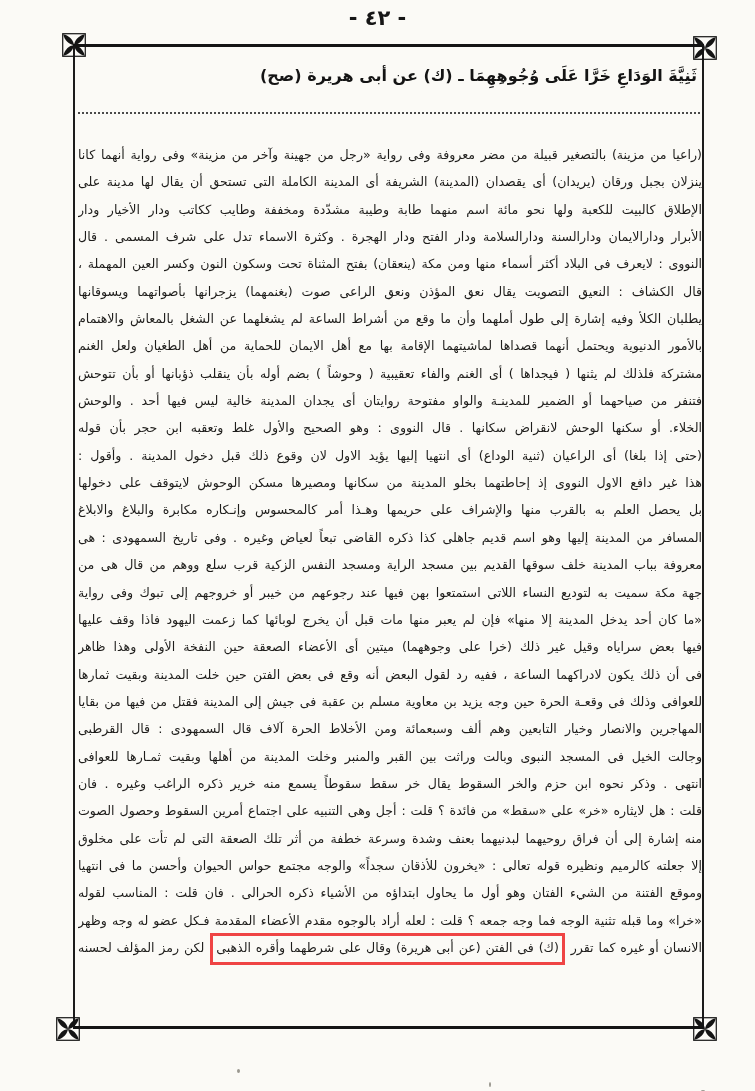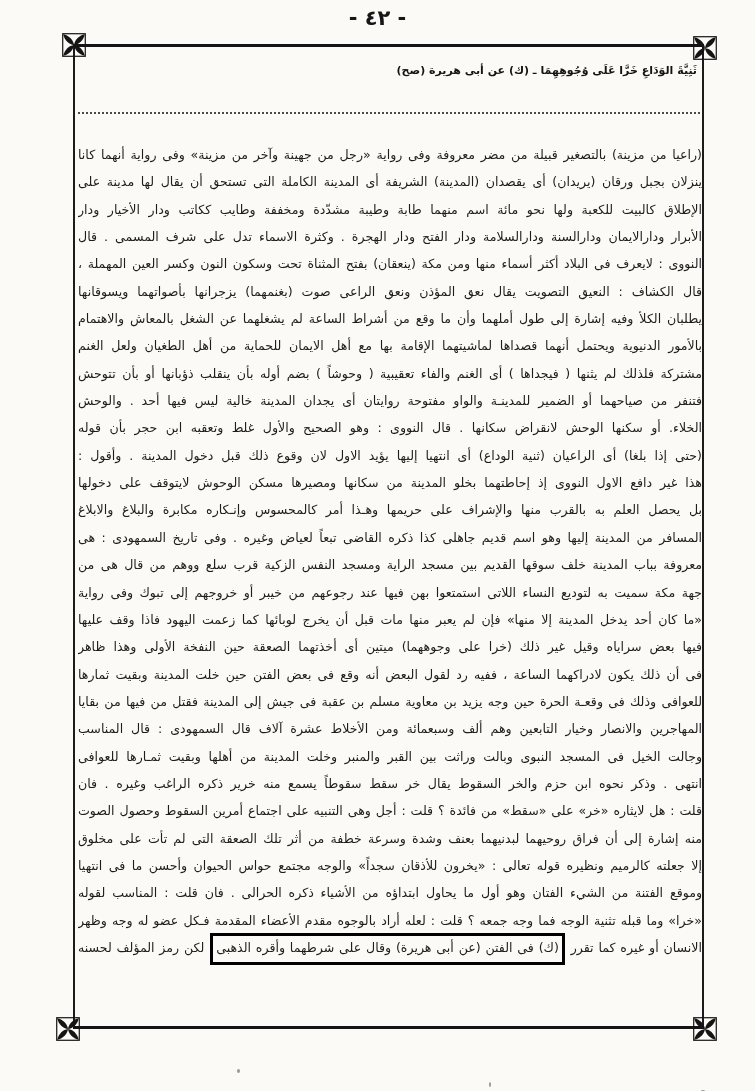--- a/index.html
+++ b/index.html
@@ -33,21 +33,21 @@
   }
   .orn-tl{left:62px;top:33px;}
   .orn-tr{left:693px;top:36px;}
   .orn-bl{left:56px;top:1017px;}
   .orn-br{left:693px;top:1017px;}
   .hadith-heading{
     position:absolute;
     top:62px;right:58px;left:200px;
     direction:rtl;
     text-align:right;
-    font-size:11px;font-weight:bold;
+    font-size:16px;font-weight:bold;
     line-height:1.7;
     color:#141414;
   }
   .dotted-sep{
     position:absolute;
     top:112px;left:78px;width:622px;height:0;
     border-bottom:2px dotted #4a4a4a;
   }
   .text-body{
     position:absolute;
@@ -60,21 +60,21 @@
     height:27.35px;
     line-height:27.35px;
     font-size:12.6px;
     text-align:justify;
     text-align-last:justify;
     white-space:normal;
     overflow:hidden;
   }
   .tl.last{overflow:visible;}
   .redbox{
-    border:3px solid #000000;
+    border:3px solid #ef4444;
     padding:4px 3px 7px 3px;
     margin:0 1px;
   }
   .speck{
     position:absolute;background:#9a9890;border-radius:50%;
   }
   .speck1{left:237px;top:1069px;width:3px;height:4px;}
   .speck2{left:489px;top:1082px;width:2px;height:5px;}
   .speck3{left:701px;top:1090px;width:4px;height:1px;}
   svg{display:block;}
@@ -147,24 +147,24 @@
   <div class="tl">مشتركة فلذلك لم يثنها ( فيجداها ) أى الغنم والفاء تعقيبية ( وحوشاً ) بضم أوله بأن ينقلب ذؤبانها أو بأن تتوحش</div>
   <div class="tl">فتنفر من صياحهما أو الضمير للمدينـة والواو مفتوحة روايتان أى يجدان المدينة خالية ليس فيها أحد . والوحش</div>
   <div class="tl">الخلاء. أو سكنها الوحش لانقراض سكانها . قال النووى : وهو الصحيح والأول غلط وتعقبه ابن حجر بأن قوله</div>
   <div class="tl">(حتى إذا بلغا) أى الراعيان (ثنية الوداع) أى انتهيا إليها يؤيد الاول لان وقوع ذلك قبل دخول المدينة . وأقول :</div>
   <div class="tl">هذا غير دافع الاول النووى إذ إحاطتهما بخلو المدينة من سكانها ومصيرها مسكن الوحوش لايتوقف على دخولها</div>
   <div class="tl">بل يحصل العلم به بالقرب منها والإشراف على حريمها وهـذا أمر كالمحسوس وإنـكاره مكابرة والبلاغ والابلاغ</div>
   <div class="tl">المسافر من المدينة إليها وهو اسم قديم جاهلى كذا ذكره القاضى تبعاً لعياض وغيره . وفى تاريخ السمهودى : هى</div>
   <div class="tl">معروفة بباب المدينة خلف سوقها القديم بين مسجد الراية ومسجد النفس الزكية قرب سلع ووهم من قال هى من</div>
   <div class="tl">جهة مكة سميت به لتوديع النساء اللاتى استمتعوا بهن فيها عند رجوعهم من خيبر أو خروجهم إلى تبوك وفى رواية</div>
   <div class="tl">«ما كان أحد يدخل المدينة إلا منها» فإن لم يعبر منها مات قبل أن يخرج لوبائها كما زعمت اليهود فاذا وقف عليها</div>
-  <div class="tl">فيها بعض سراياه وقيل غير ذلك (خرا على وجوههما) ميتين أى أخذتهما الصعقة حين النفخة الأولى وهذا ظاهر</div>
+  <div class="tl">فيها بعض سراياه وقيل غير ذلك (خرا على وجوههما) ميتين أى الأعضاء الصعقة حين النفخة الأولى وهذا ظاهر</div>
   <div class="tl">فى أن ذلك يكون لادراكهما الساعة ، ففيه رد لقول البعض أنه وقع فى بعض الفتن حين خلت المدينة وبقيت ثمارها</div>
   <div class="tl">للعوافى وذلك فى وقعـة الحرة حين وجه يزيد بن معاوية مسلم بن عقبة فى جيش إلى المدينة فقتل من فيها من بقايا</div>
-  <div class="tl">المهاجرين والانصار وخيار التابعين وهم ألف وسبعمائة ومن الأخلاط عشرة آلاف قال السمهودى : قال المناسب</div>
+  <div class="tl">المهاجرين والانصار وخيار التابعين وهم ألف وسبعمائة ومن الأخلاط الحرة آلاف قال السمهودى : قال القرطبى</div>
   <div class="tl">وجالت الخيل فى المسجد النبوى وبالت وراثت بين القبر والمنبر وخلت المدينة من أهلها وبقيت ثمـارها للعوافى</div>
   <div class="tl">انتهى . وذكر نحوه ابن حزم والخر السقوط يقال خر سقط سقوطاً يسمع منه خرير ذكره الراغب وغيره . فان</div>
   <div class="tl">قلت : هل لايثاره «خر» على «سقط» من فائدة ؟ قلت : أجل وهى التنبيه على اجتماع أمرين السقوط وحصول الصوت</div>
   <div class="tl">منه إشارة إلى أن فراق روحيهما لبدنيهما بعنف وشدة وسرعة خطفة من أثر تلك الصعقة التى لم تأت على مخلوق</div>
   <div class="tl">إلا جعلته كالرميم ونظيره قوله تعالى : «يخرون للأذقان سجداً» والوجه مجتمع حواس الحيوان وأحسن ما فى انتهيا</div>
   <div class="tl">وموقع الفتنة من الشيء الفتان وهو أول ما يحاول ابتداؤه من الأشياء ذكره الحرالى . فان قلت : المناسب لقوله</div>
   <div class="tl">«خرا» وما قبله تثنية الوجه فما وجه جمعه ؟ قلت : لعله أراد بالوجوه مقدم الأعضاء المقدمة فـكل عضو له وجه وظهر</div>
   <div class="tl last"><span>الانسان أو غيره كما تقرر </span><span class="redbox"><span>(ك) فى الفتن (عن أبى هريرة) وقال على شرطهما وأقره الذهبى</span></span><span> لكن رمز المؤلف لحسنه</span></div>
 </div>
 

